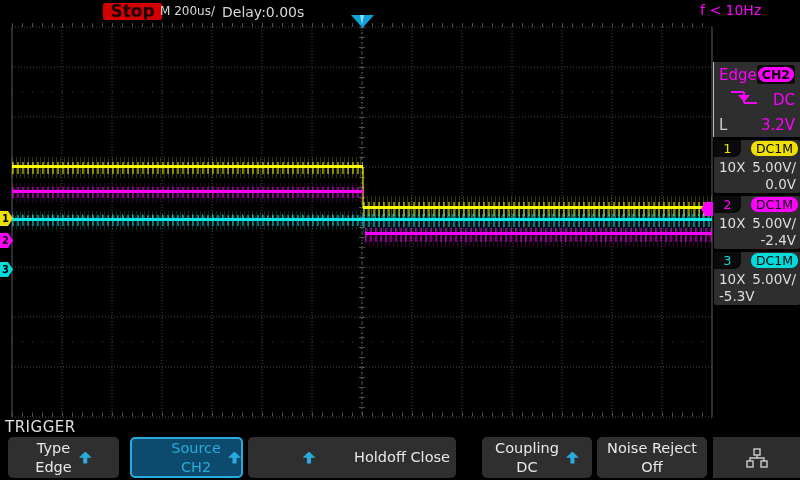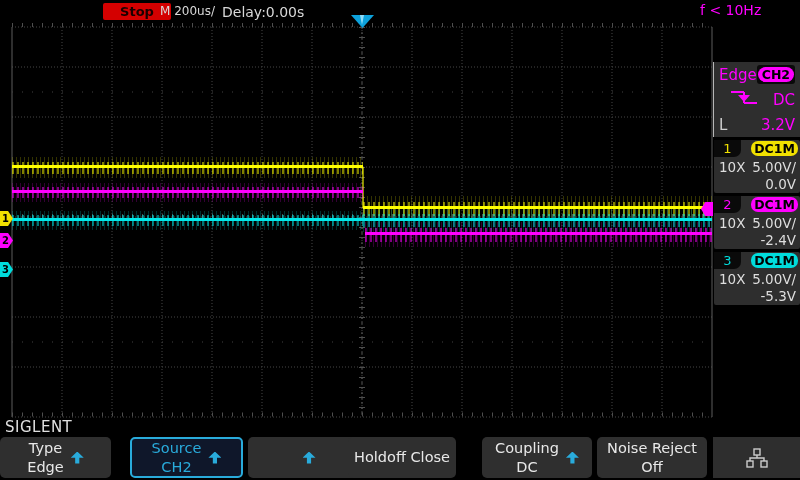--- a/index.html
+++ b/index.html
@@ -1,51 +1,51 @@
 <!DOCTYPE html>
 <html><head>
 <meta charset="utf-8">
 <style>
   html,body{margin:0;padding:0;background:#000;}
   #screen{position:relative;width:800px;height:480px;background:#000;overflow:hidden;
           font-family:"DejaVu Sans","Liberation Sans",sans-serif;-webkit-font-smoothing:none;}
   .abs{position:absolute;}
   
   #brand{left:6px;top:2px;color:#f2f2f2;font-size:19px;font-weight:bold;letter-spacing:1px;}
-  #run-state{left:103px;top:3px;width:68px;height:17px;background:#d40000;color:#1a0000;
-             font-size:13px;font-weight:bold;text-align:center;line-height:17px;border-radius:2px;}
+  #run-state{left:103px;top:3px;width:59px;height:17px;background:#d40000;color:#1a0000;
+             font-size:17px;font-weight:bold;text-align:center;line-height:17px;border-radius:2px;}
   #timebase{left:160px;top:4px;color:#d8d8d8;font-size:12px;}
   #delay{left:222px;top:4px;color:#d8d8d8;font-size:14px;}
   #freq-counter{left:700px;top:2px;width:96px;color:#ff00ff;font-size:14px;}
   
   .sb-box{left:713px;width:87px;box-sizing:border-box;border-left:1px solid #b8b8b8;}
   #acq-box{top:20px;height:40px;background:#0a0a0a;color:#e8e8e8;font-size:13.5px;
            text-align:center;line-height:19px;padding-top:2px;}
   #trig-box{top:62px;height:75px;background:#2e2e2e;font-size:15px;}
   .trow{display:flex;justify-content:space-between;align-items:center;padding:1px 5px;height:23px;}
   .mag{color:#ff00ff;}
   .chip-outer{background:#0a0a0a;border-radius:3px;width:40px;height:19px;display:flex;
               align-items:center;justify-content:center;}
   .chip-pill{background:#ff00ff;border-radius:8px;width:36px;height:15px;color:#000;
              font-size:12.5px;font-weight:bold;text-align:center;line-height:15px;}
   .ch-box{position:absolute;left:714px;width:86px;height:53px;background:#2e2e2e;border-radius:2px;
           color:#dedede;font-size:13.5px;}
   .ch-head{display:flex;justify-content:space-between;align-items:flex-start;height:18px;}
   .ch-num{background:#0a0a0a;width:27px;height:17px;border-radius:0 0 7px 0;font-size:13px;
           text-align:center;line-height:17px;}
   .ch-coup{margin:1px 2px 0 4px;width:47px;height:15px;border-radius:7px;color:#000;font-size:12.5px;
-           font-weight:bold;text-align:center;line-height:15px;}
+           font-weight:normal;text-align:center;line-height:15px;}
   .ch-row{display:flex;justify-content:space-between;padding:1px 4px 0 5px;line-height:16px;}
   
   #menu-title{left:5px;top:418px;color:#e0e0e0;font-size:15px;letter-spacing:0.5px;}
   .menu-btn{position:absolute;top:437px;height:41px;background:#2f2f2f;border-radius:5px;
             color:#e8e8e8;font-size:14.5px;display:flex;align-items:center;justify-content:center;
             box-sizing:border-box;}
   .menu-btn .lines{text-align:center;line-height:19px;}
-  .menu-btn.selected{border:2px solid #29abdb;color:#29abdb;background:#0f172a;}
+  .menu-btn.selected{border:2px solid #29abdb;color:#29abdb;background:#0c4a6e;justify-content:flex-end;}
   .arrow-up{width:13px;height:12px;background:#29abdb;margin-left:7px;
             clip-path:polygon(50% 0%,100% 52%,66% 52%,66% 100%,34% 100%,34% 52%,0% 52%);}
   #lan-box{left:713px;top:437px;width:87px;height:41px;background:#2e2e2e;display:flex;
            align-items:center;justify-content:center;}
   
   .trace-seg{position:absolute;}
   .fz{position:absolute;left:0;width:100%;}
   .marker{position:absolute;left:0;width:13px;height:15px;color:#000;font-size:10px;font-weight:bold;
           line-height:15px;padding-left:2px;box-sizing:border-box;
           clip-path:polygon(0 0,62% 0,100% 50%,62% 100%,0 100%);}
@@ -193,29 +193,29 @@
       </div>
       <div class="ch-box" style="top: 252px;">
         <div class="ch-head">
           <div class="ch-num" style="color: rgb(0, 220, 220);">3</div>
           <div class="ch-coup" style="background: rgb(0, 220, 220);">DC1M</div>
         </div>
         <div class="ch-row">
           <span>10X</span>
           <span>5.00V/</span>
         </div>
-        <div class="ch-row" style="justify-content: flex-end;">
+        <div class="ch-row" style="">
           <span>-5.3V</span>
         </div>
       </div>
     </div>
 
-  <div class="abs" id="menu-title">SIGLENT</div>
+  <div class="abs" id="menu-title">TRIGGER</div>
   <div id="menu-buttons">
-      <div class="menu-btn" style="left: 0; width: 111px;">
+      <div class="menu-btn" style="left: 8px; width: 111px;">
         <div class="lines">
           <div>Type</div>
           <div>Edge</div>
         </div>
         <span class="arrow-up"></span>
       </div>
       <div class="menu-btn selected" style="left: 130px; width: 113px;">
         <div class="lines">
           <div>Source</div>
           <div>CH2</div>

